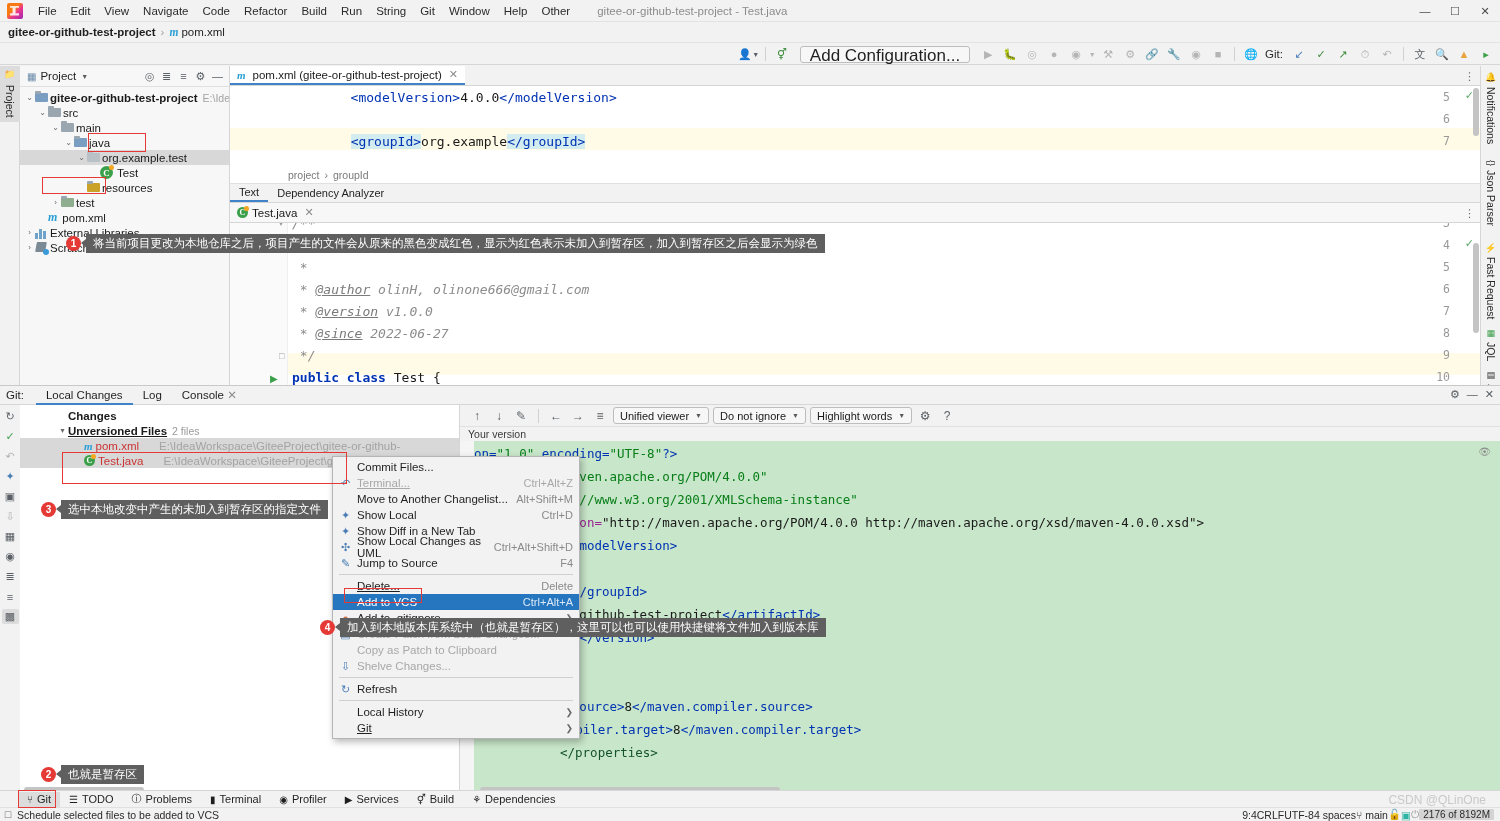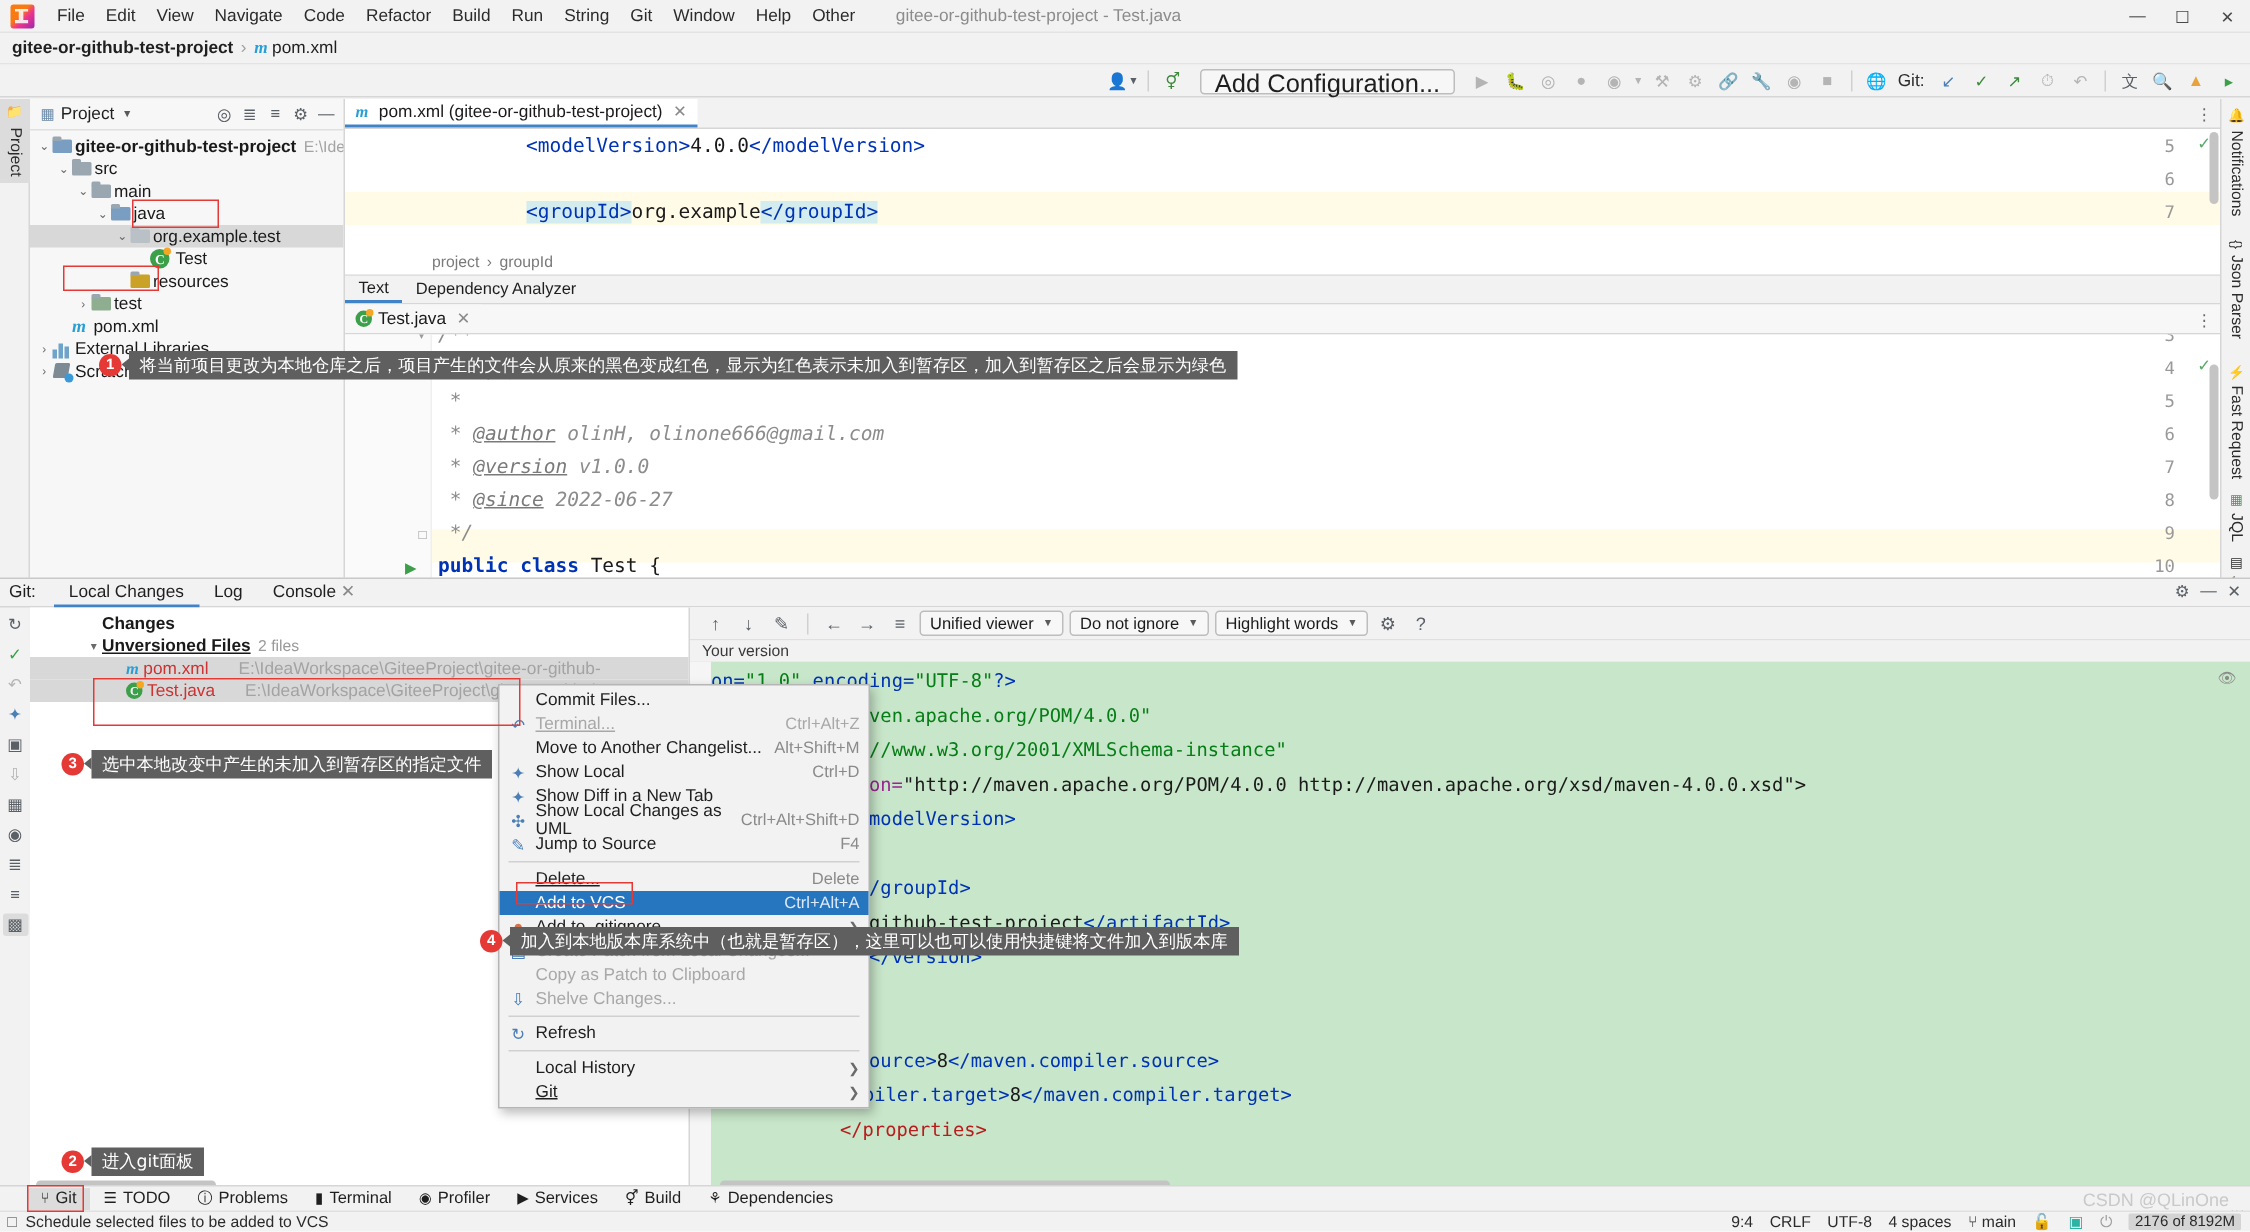--- a/index.html
+++ b/index.html
@@ -201,21 +201,21 @@
     position:absolute;left:0;right:0;bottom:14px;height:17px;background:#f2f2f2;
     display:flex;align-items:center;border-top:1px solid #d6d6d6;font-size:11px;padding-left:18px;gap:0;
   }
   .twb{display:flex;align-items:center;gap:4px;padding:0 9px;height:15px;color:#1f1f1f;}
   .twb.sel{background:#dcdcdc;}
   #statusbar{
     position:absolute;left:0;right:0;bottom:0;height:14px;background:#f2f2f2;
     display:flex;align-items:center;font-size:10.5px;color:#2b2b2b;padding-left:4px;
     border-top:1px solid #e0e0e0;
   }
-  #sb-right{position:absolute;right:6px;display:flex;align-items:center;gap:11px;}
+  #sb-right{position:absolute;right:6px;display:flex;align-items:center;}
   .mem{background:#d4d4d4;padding:0 4px;font-size:10px;border-radius:1px;}
   #watermark{position:absolute;right:14px;bottom:14px;color:#c9c9c9;font-size:12px;z-index:90;pointer-events:none;}
   .scrollbar-h{position:absolute;height:6px;background:#c4c4c4;border-radius:3px;}
   .scrollbar-v{position:absolute;width:6px;background:#c4c4c4;border-radius:3px;}
 </style>
 </head>
 <body>
 
 <div id="titlebar">
   <div id="app-logo"></div>
@@ -578,21 +578,21 @@
         <div class="dcode" style="top:28px"><span style="color:#0033b3">lns=</span><span style="color:#067d17">"http://maven.apache.org/POM/4.0.0"</span></div>
         <div class="dcode" style="top:51px"><span style="color:#0033b3">lns:xsi=</span><span style="color:#067d17">"http://www.w3.org/2001/XMLSchema-instance"</span></div>
         <div class="dcode" style="top:74px"><span style="color:#9b2393">i:schemaLocation=</span><span style="color:#1a1a1a">"http://maven.apache.org/POM/4.0.0 http://maven.apache.org/xsd/maven-4.0.0.xsd"&gt;</span></div>
         <div class="dcode" style="top:97px"><span style="color:#0033b3">ersion&gt;</span><span>4.0.0</span><span style="color:#0033b3">&lt;/modelVersion&gt;</span></div>
         <div class="dcode" style="top:143px"><span style="color:#0033b3">d&gt;</span><span>org.example</span><span style="color:#0033b3">&lt;/groupId&gt;</span></div>
         <div class="dcode" style="top:166px"><span style="color:#1a1a1a">ctId&gt;gitee-or-github-test-project</span><span style="color:#0033b3">&lt;/artifactId&gt;</span></div>
         <div class="dcode" style="top:189px"><span style="color:#0033b3">n&gt;</span><span>1.0-SNAPSHOT</span><span style="color:#0033b3">&lt;/version&gt;</span></div>
         <div class="dcode" style="top:235px"><span style="color:#0033b3">ties&gt;</span></div>
         <div class="dcode" style="top:258px"><span style="color:#0033b3">ven.compiler.source&gt;</span><span>8</span><span style="color:#0033b3">&lt;/maven.compiler.source&gt;</span></div>
         <div class="dcode" style="top:281px;left:40px"><span style="color:#0033b3">&lt;maven.compiler.target&gt;</span><span>8</span><span style="color:#0033b3">&lt;/maven.compiler.target&gt;</span></div>
-        <div class="dcode" style="top:304px;left:100px"><span style="color:#b91c1c">&lt;/properties&gt;</span></div>
+        <div class="dcode" style="top:304px;left:100px"><span style="color:#14532d">&lt;/properties&gt;</span></div>
         <div style="position:absolute;right:9px;top:5px;color:#8a8a8a;font-size:10px">👁</div>
         <div class="scrollbar-h" style="left:20px;bottom:2px;width:300px"></div>
       </div>
     </div>
   </div>
 </div>
 
 <div id="ctxmenu">
   <div class="mi">
       <span class="mtxt">Commit Files...</span>
@@ -675,21 +675,21 @@
 <div class="badge" style="left:66px;top:236px">1</div>
 <div class="callout" style="left:86px;top:234px">将当前项目更改为本地仓库之后，项目产生的文件会从原来的黑色变成红色，显示为红色表示未加入到暂存区，加入到暂存区之后会显示为绿色</div>
 
 <div class="badge" style="left:41px;top:502px">3</div>
 <div class="callout" style="left:61px;top:500px">选中本地改变中产生的未加入到暂存区的指定文件</div>
 
 <div class="badge" style="left:320px;top:620px">4</div>
 <div class="callout" style="left:340px;top:618px;z-index:85">加入到本地版本库系统中（也就是暂存区），这里可以也可以使用快捷键将文件加入到版本库</div>
 
 <div class="badge" style="left:41px;top:767px">2</div>
-<div class="callout" style="left:61px;top:765px">进入git面板</div>
+<div class="callout" style="left:61px;top:765px">也就是暂存区</div>
 
 <div id="twbar">
   <div class="twb sel">
       <span style="font-size:10px">⑂</span>
       <span>Git</span>
     </div>
   <div class="twb">
       <span style="font-size:10px">☰</span>
       <span>TODO</span>
     </div>

